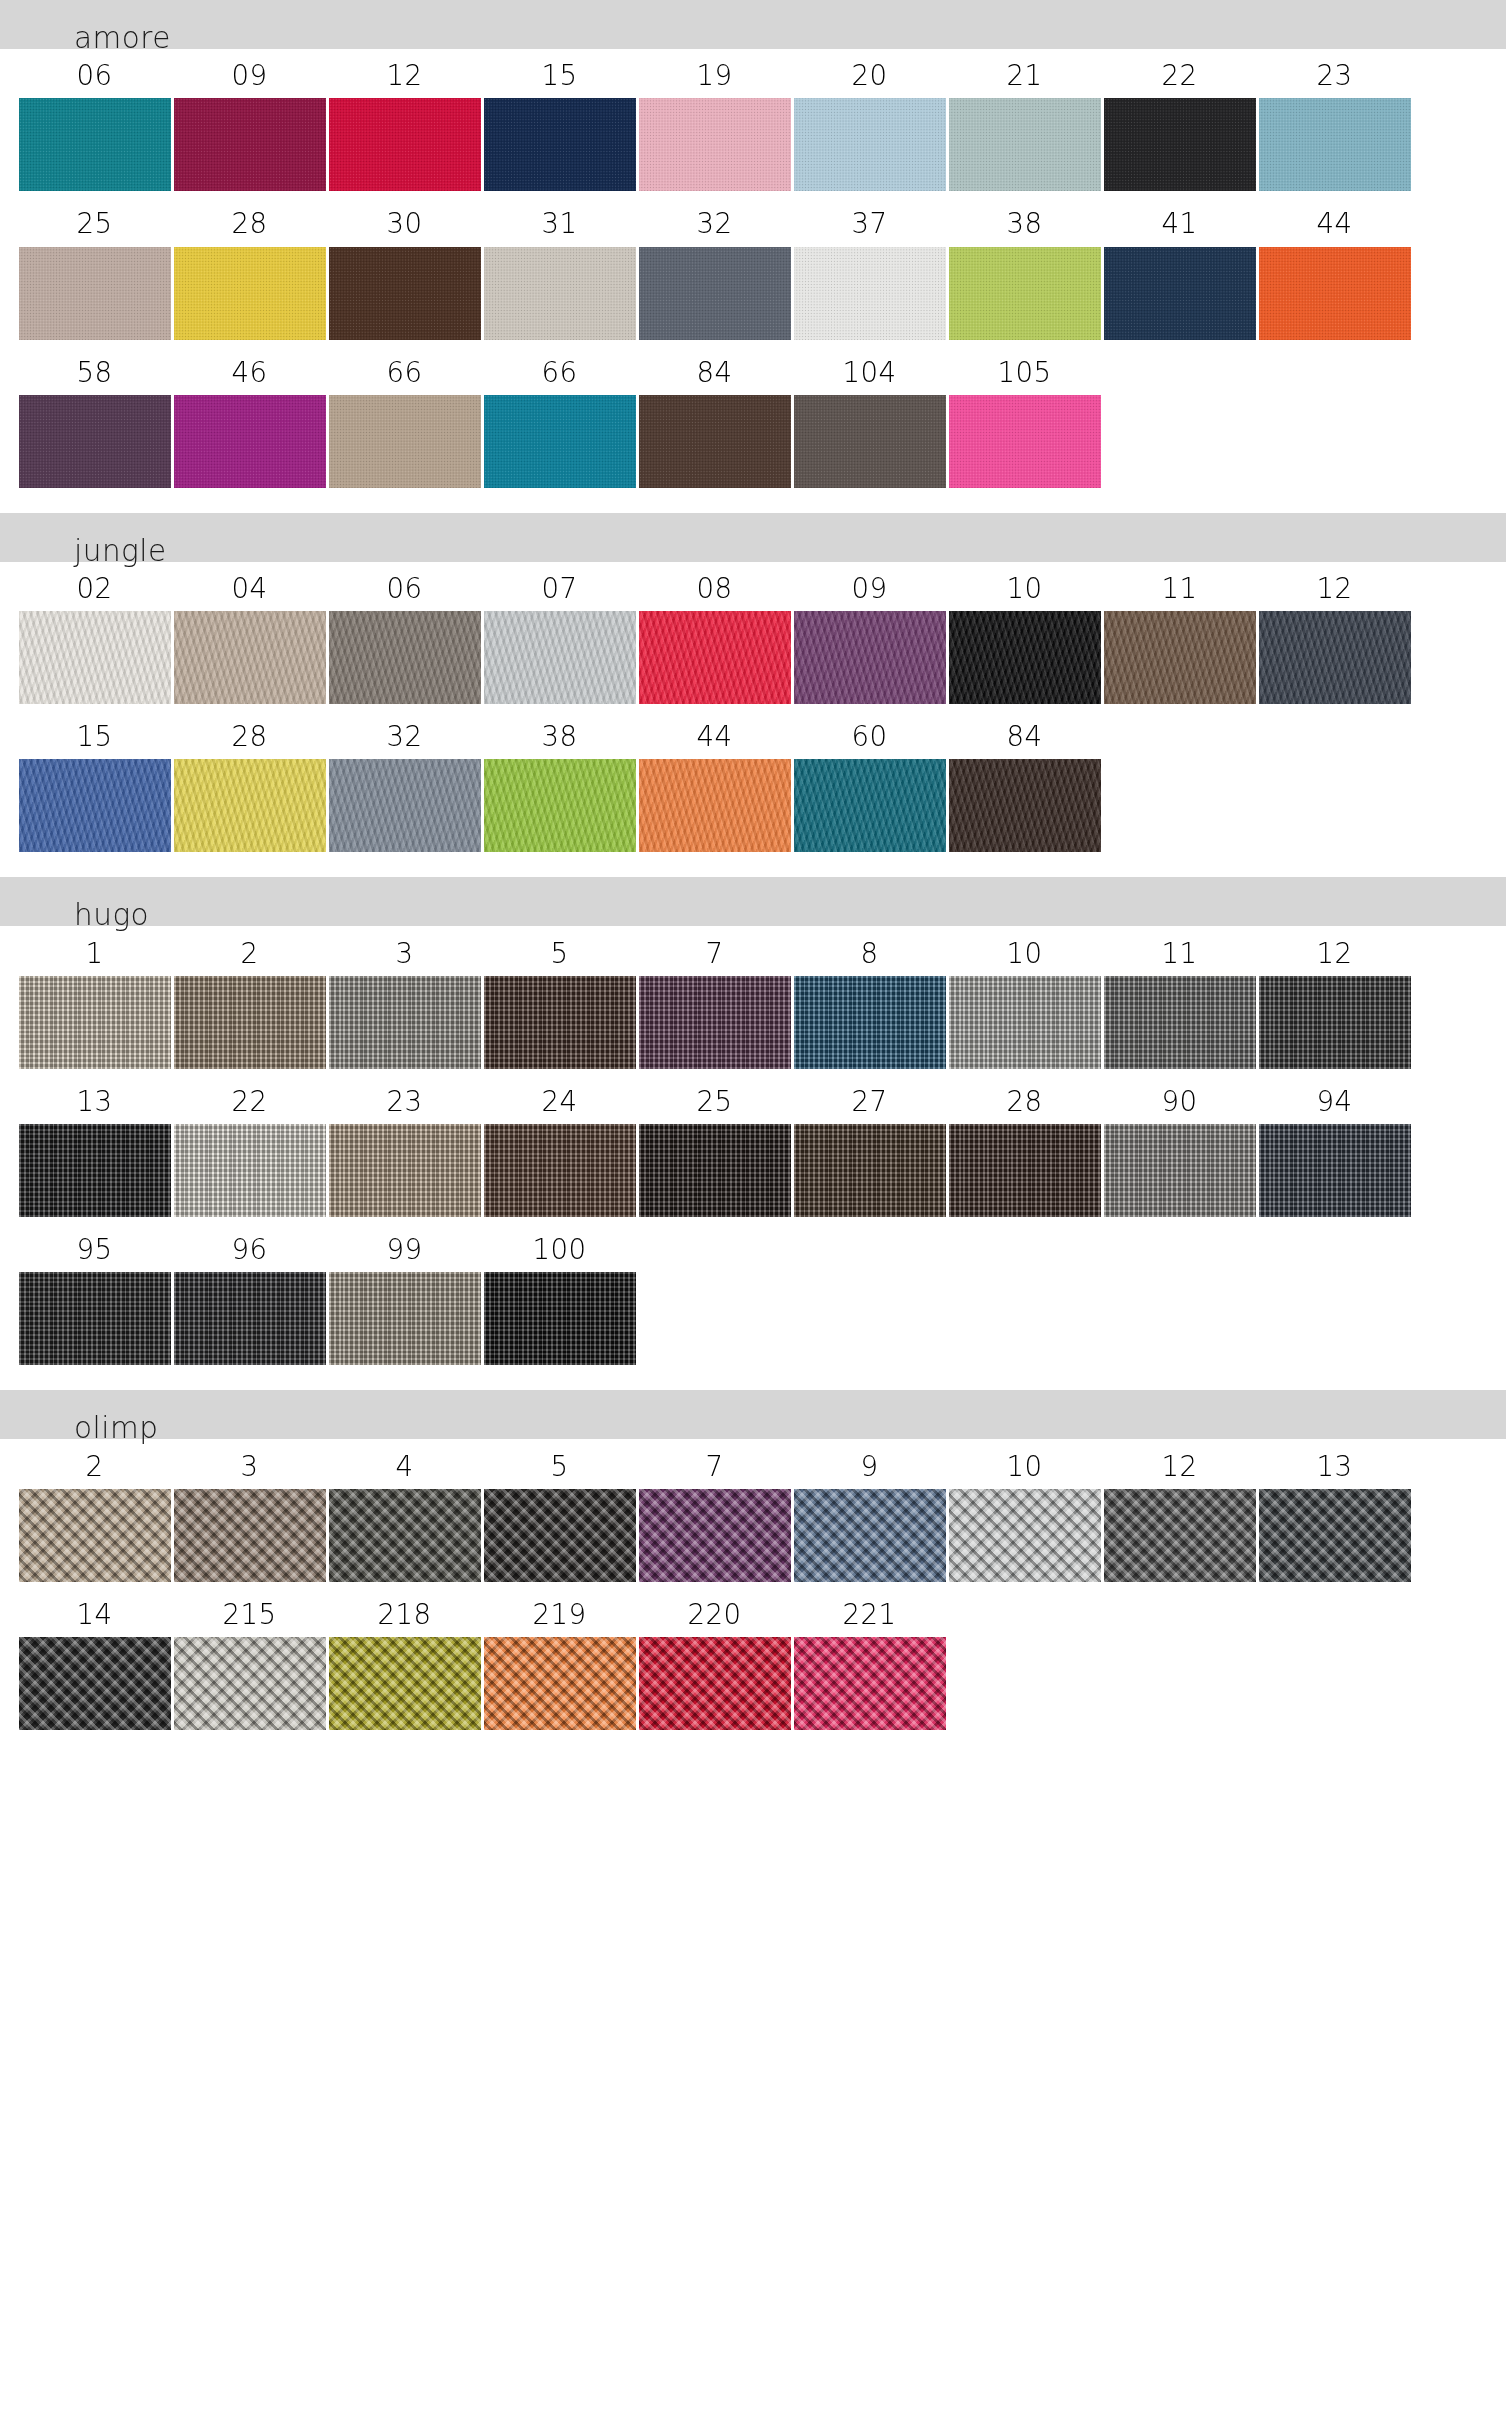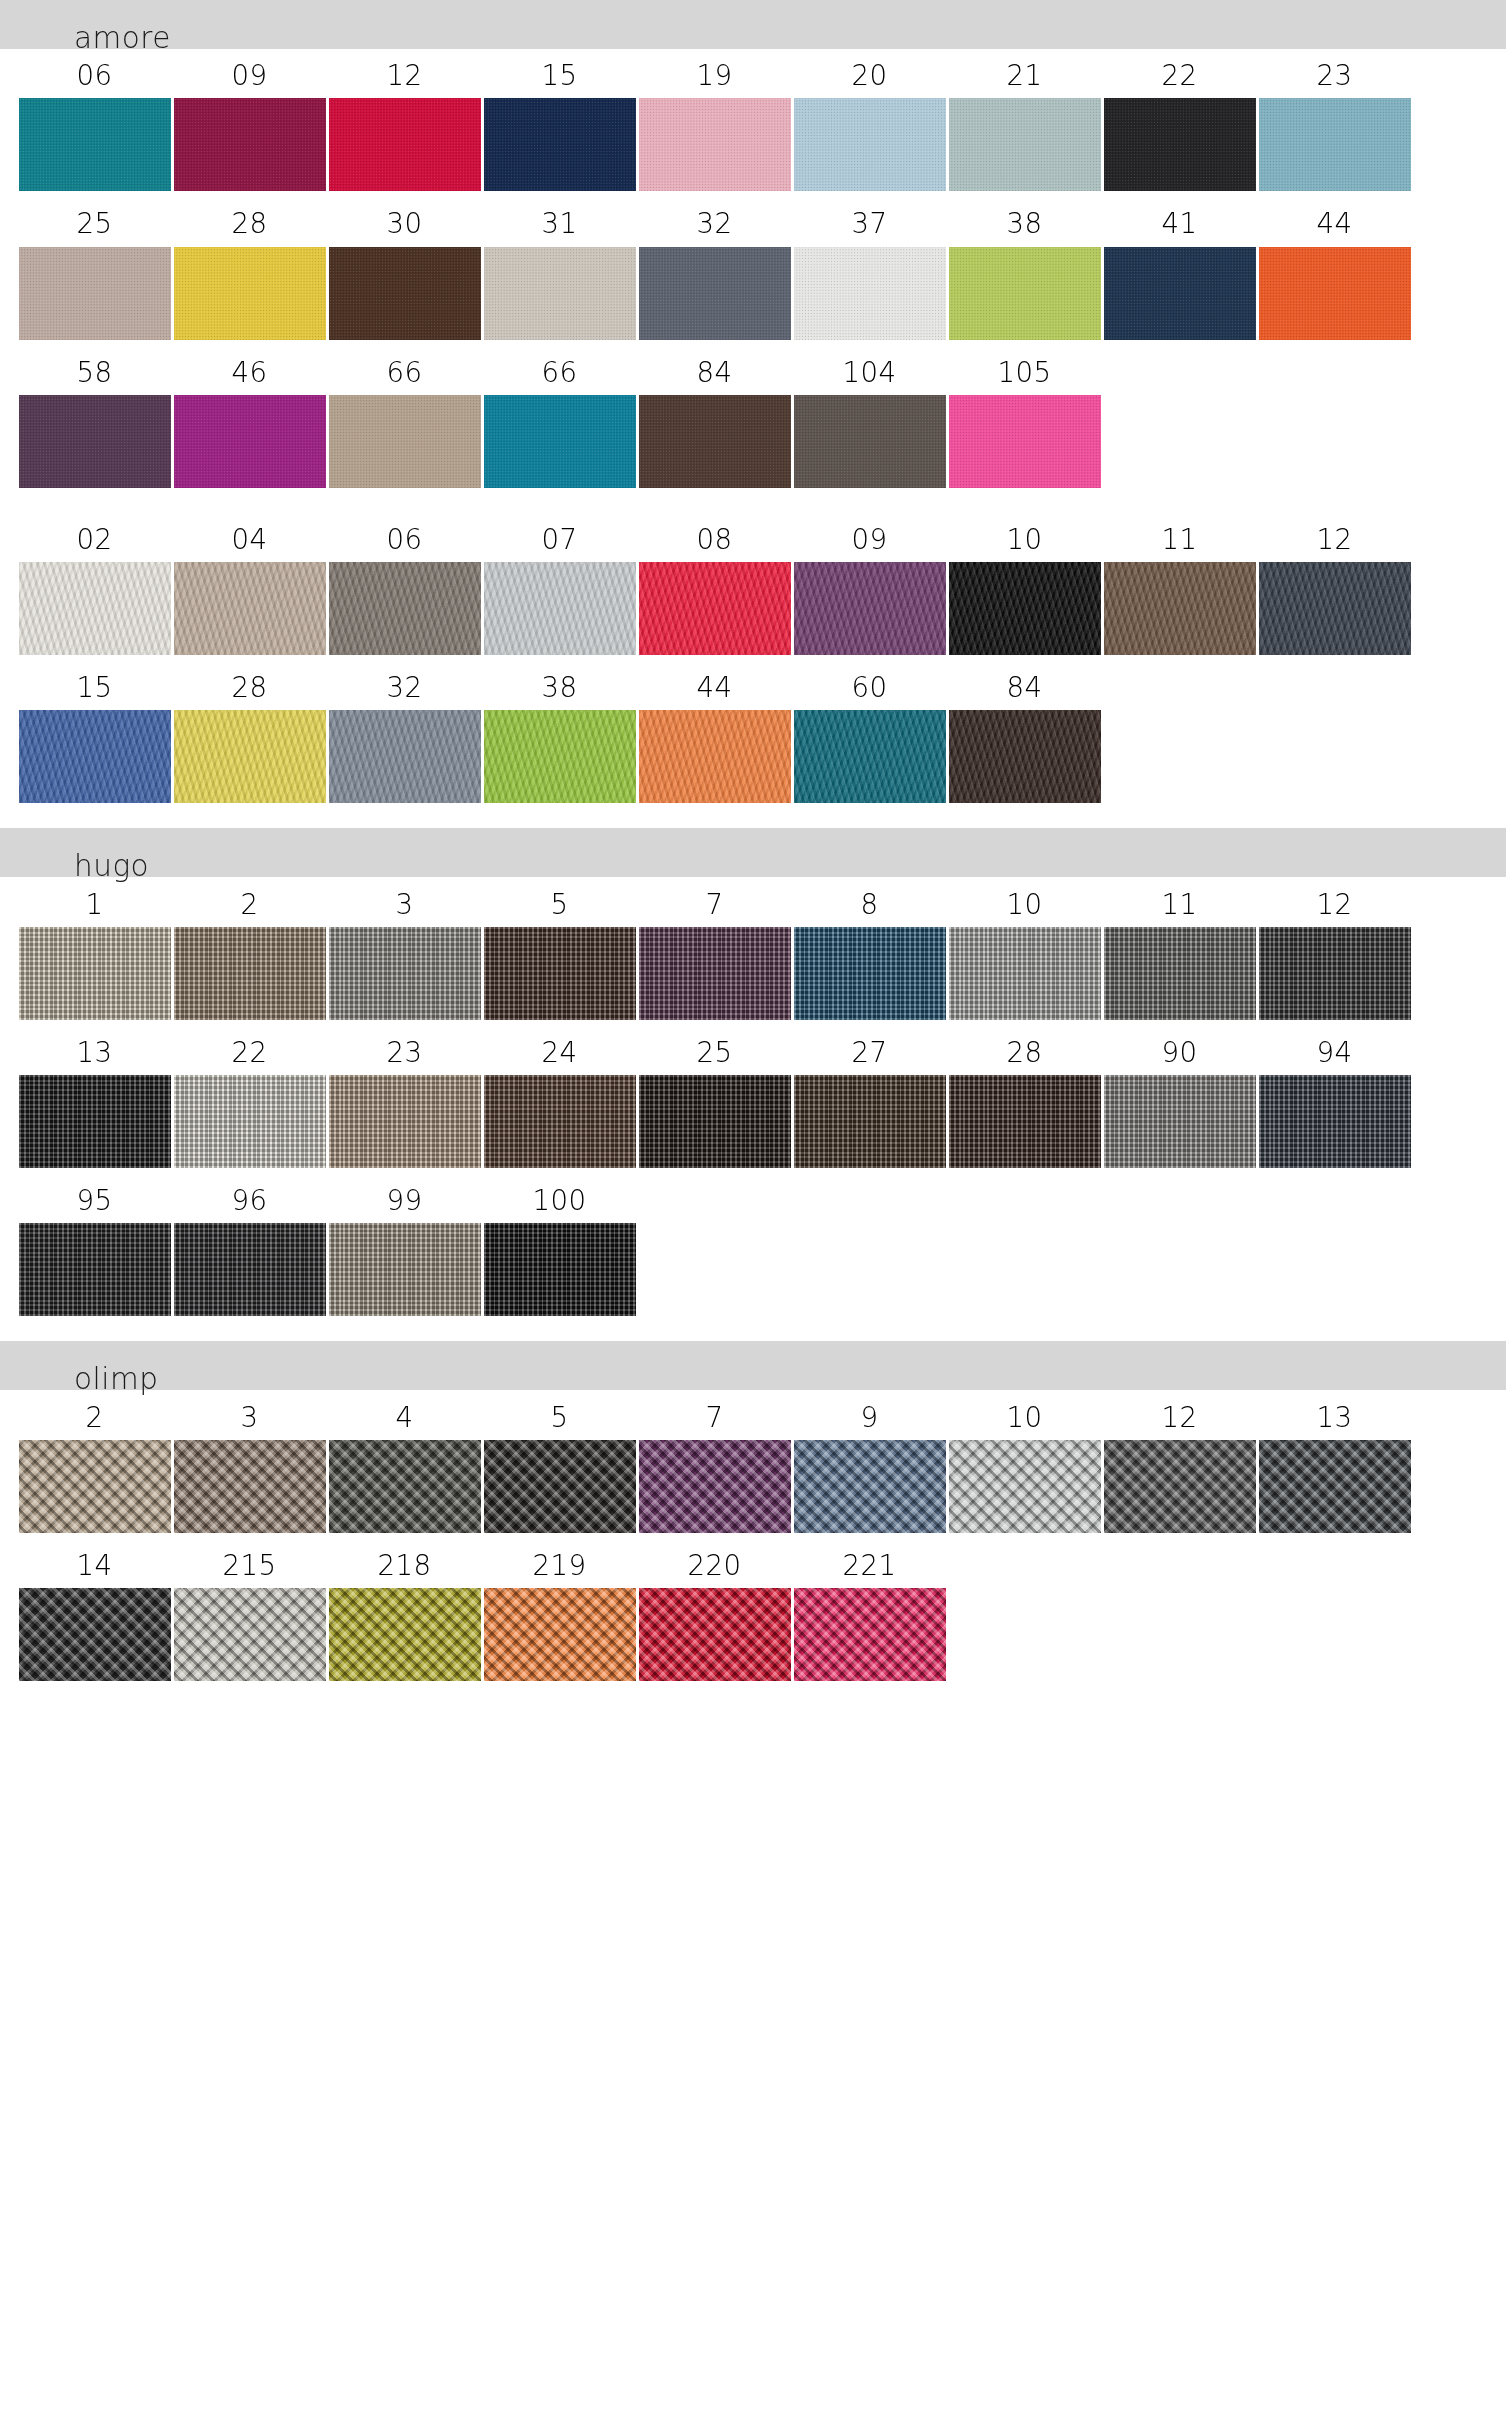--- a/index.html
+++ b/index.html
@@ -310,20 +310,23 @@
           <div class="cell">
             <div class="cell-label">105</div>
             <div class="swatch" style="background: rgb(240, 80, 156);">
               <div class="tex tex-amore"></div>
             </div>
           </div>
         </div>
       </div>
     </div>
     <div class="section">
+      <div class="section-header">
+        <span class="section-title">jungle</span>
+      </div>
       <div class="rows">
         <div class="row">
           <div class="cell">
             <div class="cell-label">02</div>
             <div class="swatch" style="background: rgb(231, 228, 222);">
               <div class="tex tex-jungle"></div>
             </div>
           </div>
           <div class="cell">
             <div class="cell-label">04</div>

